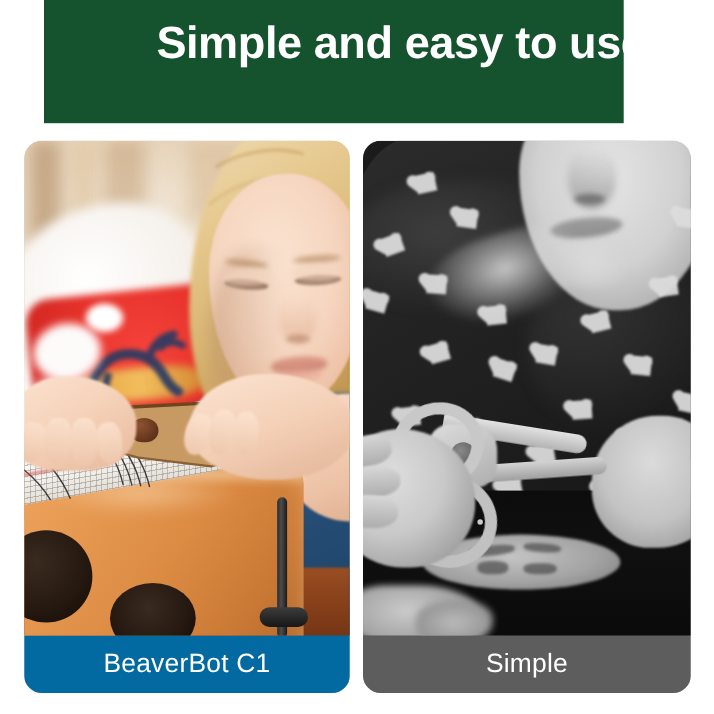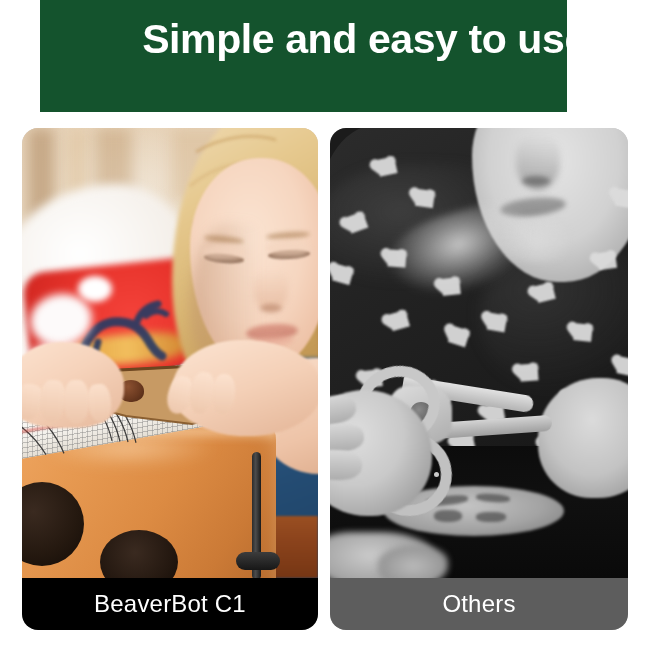--- a/index.html
+++ b/index.html
@@ -46,21 +46,21 @@
   .photo-inner{position:absolute;left:0;top:0;width:100%;height:100%;}
 
   .label-band{
     position:absolute;left:0;bottom:0;width:100%;height:52px;
     display:flex;align-items:center;justify-content:center;
   }
   .label-text{
     color:#ffffff;font-size:24px;line-height:28px;font-weight:normal;
     letter-spacing:0.2px;
   }
-  .band-left{background:#000000;}
+  .band-left{background:#0369a1;}
   .band-right{background:#5d5d5d;}
 
   
   .L-bg{
     position:absolute;inset:0;
     background:
       radial-gradient(120px 90px at 38% 14%, rgba(255,255,255,.35), rgba(255,255,255,0) 70%),
       linear-gradient(175deg,#e7d3b9 0%,#e9d8c0 22%,#e5cfb4 44%,#dcc3a5 62%,#c99a6f 80%,#a3663a 100%);
   }
   
@@ -633,17 +633,17 @@
         <div class="R-sc-ring2"></div>
 
         <div class="R-handL"></div>
         <div class="R-fingerL f1"></div>
         <div class="R-fingerL f2"></div>
         <div class="R-fingerL f3"></div>
       </div>
     </div>
 
     <div class="label-band band-right">
-      <span class="label-text">Others</span>
+      <span class="label-text">Simple</span>
     </div>
   </div>
 
 </div>
 
 </body></html>

